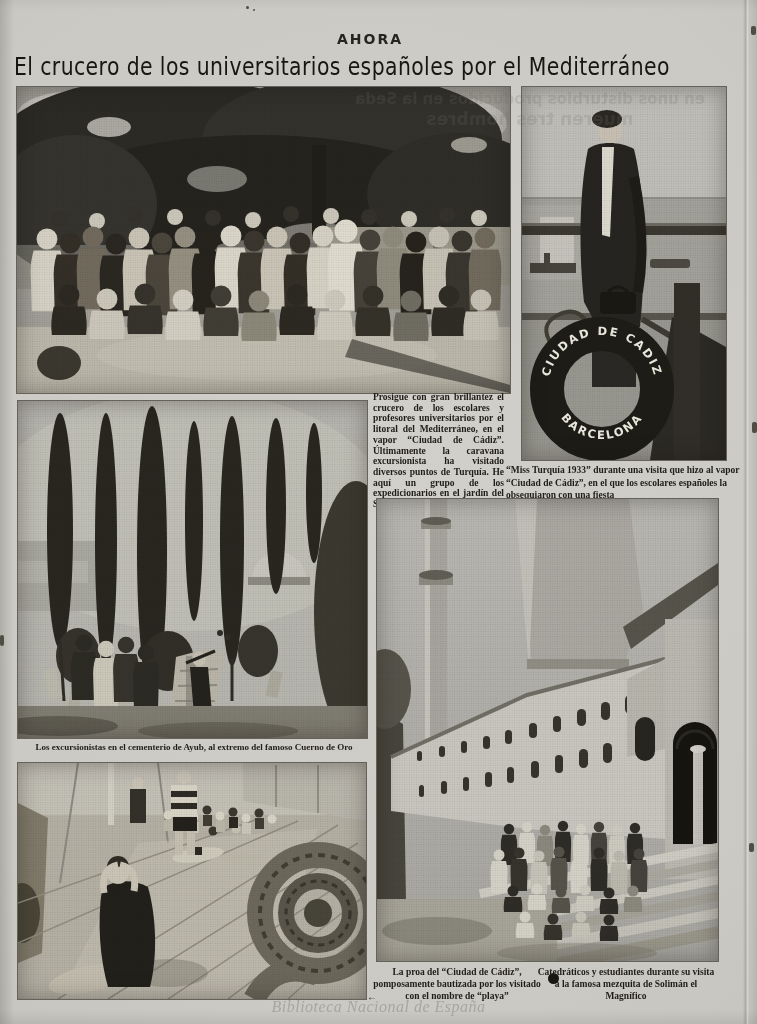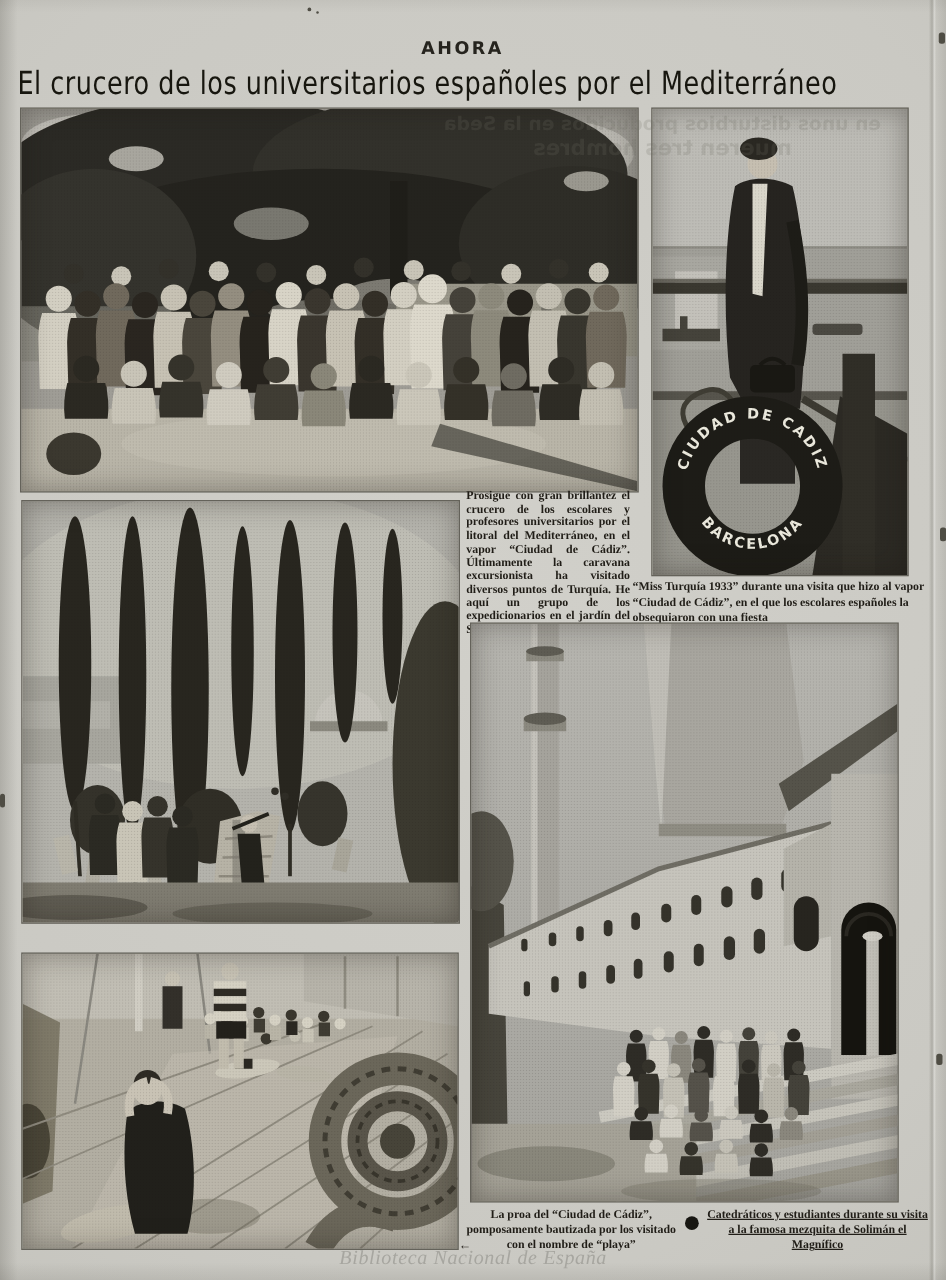--- a/index.html
+++ b/index.html
@@ -45,21 +45,21 @@
   .photo-mosque{left:376px;top:498px;width:341px;height:462px;}
   .photo-deck{left:17px;top:762px;width:348px;height:236px;}
   .bodytext{
     position:absolute;left:373px;top:392px;width:131px;
     font-weight:bold;font-size:9.5px;line-height:10.7px;text-align:justify;color:#201d17;
   }
   .caption{position:absolute;font-weight:bold;font-size:9.5px;line-height:12.5px;color:#201d17;}
   .caption-miss{left:506px;top:464px;width:236px;}
   .caption-cemetery{left:12px;top:741px;width:364px;text-align:center;font-size:9px;white-space:nowrap;}
   .caption-deck{left:367px;top:966px;width:180px;text-align:center;line-height:12px;}
-  .caption-mosque{left:564px;top:966px;width:180px;text-align:center;line-height:12px;text-decoration:underline;}
+  .caption-mosque{left:536px;top:966px;width:180px;text-align:center;line-height:12px;}
   .caption-deck .arrow{position:absolute;left:0;bottom:-1px;font-size:10px;letter-spacing:-1px;}
   .sep-dot{position:absolute;left:548px;top:973px;width:11px;height:11px;border-radius:50%;background:#181712;}
   .watermark{
     position:absolute;top:998px;left:0;width:757px;text-align:center;
     font-style:italic;font-size:16px;color:#a7a6a0;letter-spacing:.5px;
   }
   .crease{position:absolute;top:0;left:743px;width:6px;height:1024px;
     background:linear-gradient(90deg, transparent, rgba(70,68,58,.22) 45%, rgba(255,255,255,.25) 75%, transparent);}
   .speck{position:absolute;background:#4f4d44;border-radius:2px;}
   .sp1{left:751px;top:26px;width:5px;height:9px;}
@@ -275,20 +275,21 @@
         <line x1="168" y1="262" x2="197" y2="250" stroke="#23221c" stroke-width="3"></line>
       </g>
       <circle cx="202" cy="232" r="3" fill="#2f2d26"></circle>
         <circle cx="210" cy="236" r="3" fill="#2f2d26"></circle>
       <rect x="0" y="305" width="349" height="32" fill="#7f7c71"></rect>
       <ellipse cx="40" cy="325" rx="60" ry="10" fill="#5f5c52"></ellipse>
       <ellipse cx="200" cy="330" rx="80" ry="9" fill="#5f5c52" opacity=".7"></ellipse>
     </svg>
   </figure>
 
+  <div class="caption caption-cemetery">Los excursionistas en el cementerio de Ayub, al extremo del famoso Cuerno de Oro</div>
 
   <figure class="photo photo-mosque" aria-label="Catedráticos y estudiantes ante la mezquita de Solimán el Magnífico">
     <svg width="341" height="462" viewBox="0 0 341 462" xmlns="http://www.w3.org/2000/svg">
       <defs>
         <linearGradient id="skyg" x1="0" y1="0" x2="0" y2="1">
           <stop offset="0" stop-color="#b6b5af"></stop>
             <stop offset="1" stop-color="#a5a49e"></stop>
         </linearGradient>
       </defs>
       <rect width="341" height="462" fill="url(#skyg)"></rect>

